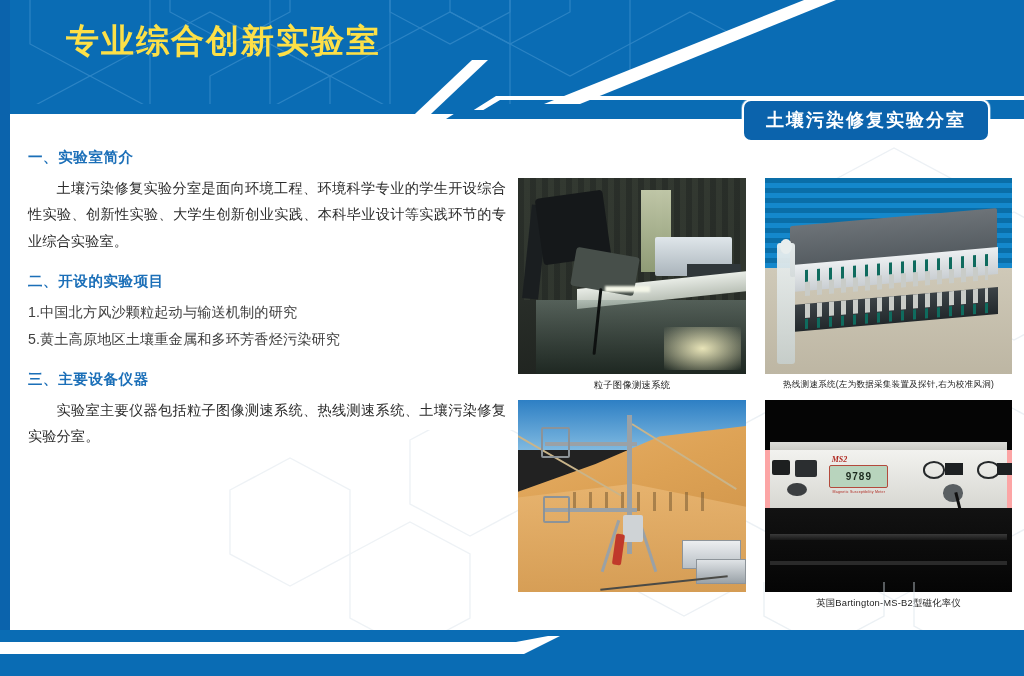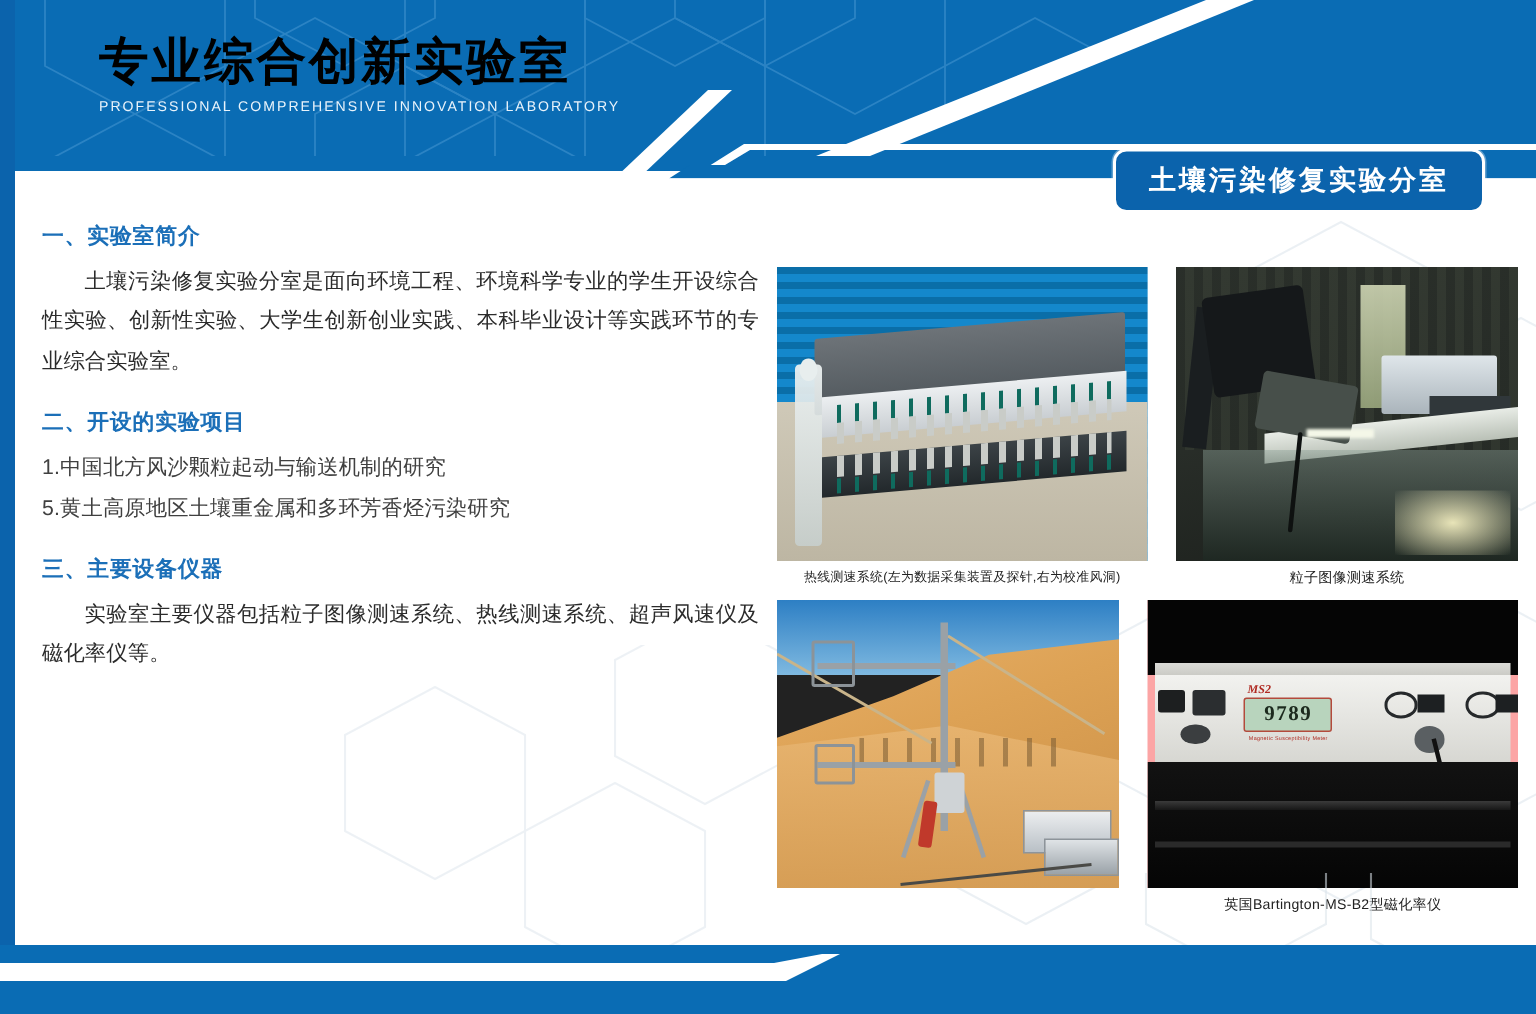--- a/index.html
+++ b/index.html
@@ -33,21 +33,21 @@
   }
   .header-wedge-blue {
     position:absolute; right:0; top:0; width:640px; height:104px;
     background:#0a6cb4;
     clip-path:polygon(196px 104px, 452px 0px, 640px 0px, 640px 104px);
     z-index:4;
   }
 
   .title-block { position:absolute; left:66px; top:22px; z-index:5; }
   .main-title {
-    color:#000000; font-size:33px; font-weight:700; letter-spacing:2px;
+    color:#fde047; font-size:33px; font-weight:700; letter-spacing:2px;
     line-height:1.15; white-space:nowrap;
     font-family:"Liberation Sans","DejaVu Sans",sans-serif;
   }
   .sub-title {
     color:#e9f3fb; font-size:9.4px; letter-spacing:1.35px; margin-top:5px;
     white-space:nowrap; font-weight:400;
   }
 
   
   .stripe-a {
@@ -209,22 +209,22 @@
   .ms .darkTop { position:absolute; left:0; top:0; width:100%; height:26%; background:#050505; }
   .ms .panel { position:absolute; left:2%; top:26%; width:96%; height:30%;
     background:linear-gradient(180deg,#f2f2ef,#d7d7d2); }
   .ms .panelTop { position:absolute; left:2%; top:22%; width:96%; height:6%;
     background:linear-gradient(180deg,#dcdcd8,#c3c3bd); }
   .ms .brand { position:absolute; left:27%; top:28.5%; font-size:8px; font-weight:700;
     color:#b02a22; font-style:italic; font-family:"Liberation Serif",serif; }
   .ms .lcd { position:absolute; left:26%; top:34%; width:24%; height:12%;
     background:#b8d4bd; border:1.5px solid #b34a3c; border-radius:2px;
     display:flex; align-items:center; justify-content:center; }
-  .ms .lcdval { font-family:Liberation Serif, serif;
-    font-size:14px; font-weight:700; color:#1c2a1e; letter-spacing:1px; }
+  .ms .lcdval { font-family:Liberation Sans, sans-serif;
+    font-size:10px; font-weight:700; color:#1c2a1e; letter-spacing:1px; }
   .ms .lcdcap { position:absolute; left:26%; top:47%; width:24%; text-align:center;
     font-size:3.6px; color:#b02a22; letter-spacing:.2px; }
   .ms .btn1 { position:absolute; left:3%; top:31%; width:7%; height:8%;
     background:#1d1f20; border-radius:2px; }
   .ms .btn2 { position:absolute; left:12%; top:31%; width:9%; height:9%;
     background:#2b2e30; border-radius:2px; }
   .ms .dial { position:absolute; left:9%; top:43%; width:8%; height:7%;
     background:#3b3e40; border-radius:50%; }
   .ms .ring1 { position:absolute; left:64%; top:32%; width:9%; height:9%;
     border:2px solid #26292b; border-radius:50%; }
@@ -297,21 +297,20 @@
           <polygon points="630,44 690,12 750,44 750,108 690,140 630,108"></polygon>
           <polygon points="390,-52 450,-84 510,-52 510,12 450,44 390,12"></polygon>
           <polygon points="170,-52 230,-84 290,-52 290,12 230,44 170,12"></polygon>
           <polygon points="330,76 390,108 390,172 330,204 270,172 270,108"></polygon>
         </g>
       </svg>
     </div>
 
     <div class="title-block">
       <div class="main-title">专业综合创新实验室</div>
-      <div class="sub-title">PROFESSIONAL COMPREHENSIVE INNOVATION LABORATORY</div>
     </div>
 
     <div class="header-wedge"></div>
     <div class="header-wedge-blue"></div>
   </div>
 
   <div class="stripe-a"></div>
   <div class="stripe-wedge-white"></div>
   <div class="stripe-b"></div>
   <div class="diag-sliver"></div>
@@ -325,60 +324,60 @@
     <div class="text-col">
 
       <div class="sec-head">一、实验室简介</div>
       <div class="para">土壤污染修复实验分室是面向环境工程、环境科学专业的学生开设综合性实验、创新性实验、大学生创新创业实践、本科毕业设计等实践环节的专业综合实验室。</div>
 
       <div class="sec-head spaced">二、开设的实验项目</div>
       <div class="list-item">1.中国北方风沙颗粒起动与输送机制的研究</div>
       <div class="list-item">5.黄土高原地区土壤重金属和多环芳香烃污染研究</div>
 
       <div class="sec-head spaced">三、主要设备仪器</div>
-      <div class="para">实验室主要仪器包括粒子图像测速系统、热线测速系统、超声风速仪及磁化率仪等。</div>
+      <div class="para">实验室主要仪器包括粒子图像测速系统、热线测速系统、土壤污染修复实验分室。</div>
     </div>
 
     <div class="photo-grid">
 
       <div class="photo-row">
-
-        <div class="photo-cell wide">
-          <div class="photo hw">
-            <div class="wall"></div>
-              <div class="floor"></div>
-            <div class="unitTop"></div>
-            <div class="unitFaceA"></div>
-              <div class="knobsA"></div>
-              <div class="bncA"></div>
-            <div class="unitFaceB"></div>
-              <div class="bncB"></div>
-              <div class="knobsB"></div>
-            <div class="probe"></div>
-              <div class="probeTip"></div>
-          </div>
-          <div class="caption sm">热线测速系统(左为数据采集装置及探针,右为校准风洞)</div>
-        </div>
 
         <div class="photo-cell">
           <div class="photo piv">
             <div class="curtain"></div>
               <div class="window"></div>
             <div class="machine"></div>
               <div class="machine2"></div>
             <div class="table"></div>
               <div class="glass"></div>
             <div class="arm"></div>
               <div class="camera"></div>
             <div class="lens"></div>
               <div class="beam"></div>
             <div class="cable"></div>
               <div class="glow"></div>
           </div>
           <div class="caption">粒子图像测速系统</div>
+        </div>
+
+        <div class="photo-cell wide">
+          <div class="photo hw">
+            <div class="wall"></div>
+              <div class="floor"></div>
+            <div class="unitTop"></div>
+            <div class="unitFaceA"></div>
+              <div class="knobsA"></div>
+              <div class="bncA"></div>
+            <div class="unitFaceB"></div>
+              <div class="bncB"></div>
+              <div class="knobsB"></div>
+            <div class="probe"></div>
+              <div class="probeTip"></div>
+          </div>
+          <div class="caption sm">热线测速系统(左为数据采集装置及探针,右为校准风洞)</div>
         </div>
 
       </div>
 
       <div class="photo-row">
 
         <div class="photo-cell">
           <div class="photo h2 dz">
             <div class="sky"></div>
               <div class="dune1"></div>

